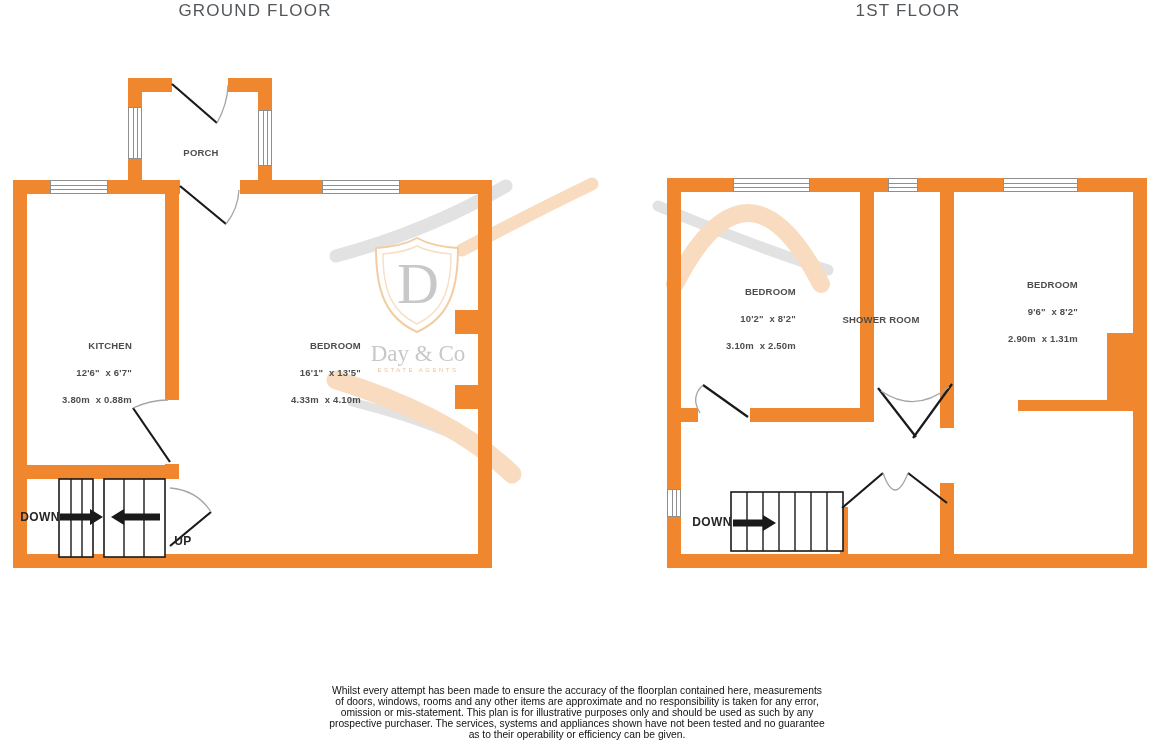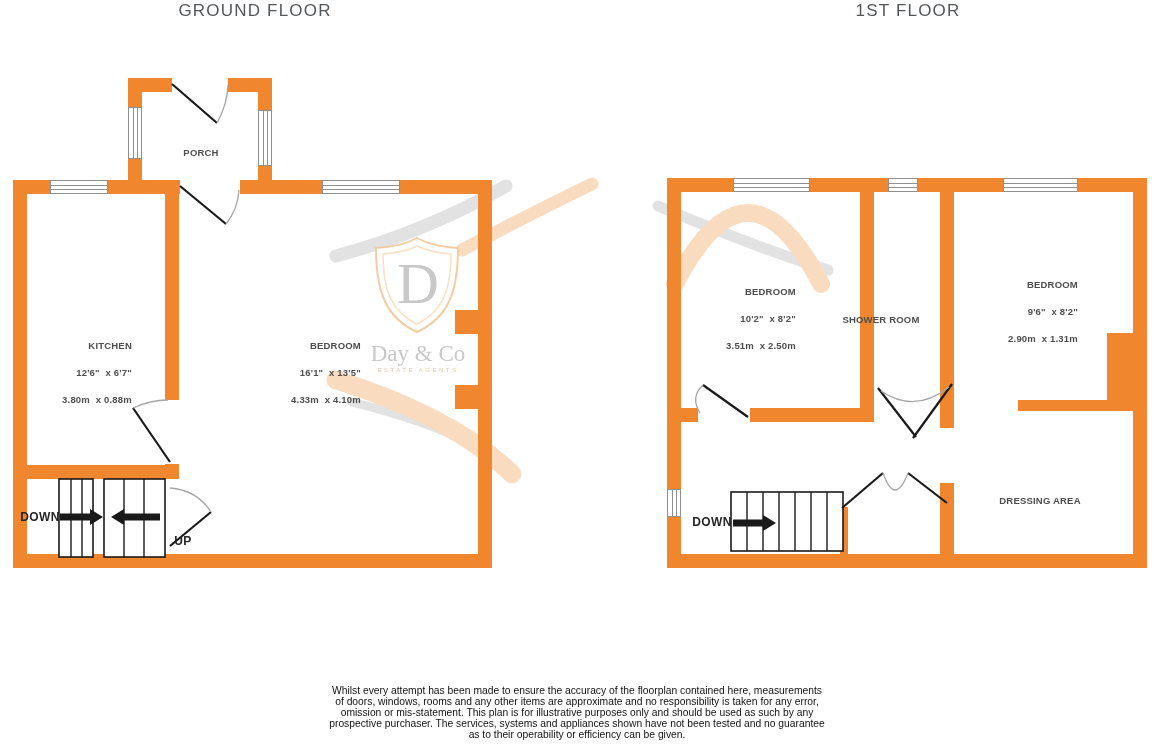--- a/index.html
+++ b/index.html
@@ -150,32 +150,29 @@
   </div>
   <div class="room-label" style="left:326px;top:323px;">
     <div>BEDROOM</div>
     <div>16'1"  x 13'5"</div>
     <div>4.33m  x 4.10m</div>
   </div>
 
   <div class="room-label" style="left:761px;top:269px;">
     <div>BEDROOM</div>
     <div>10'2"  x 8'2"</div>
-    <div>3.51m  x 2.50m</div>
+    <div>3.10m  x 2.50m</div>
   </div>
   <div class="room-label" style="left:1043px;top:262px;">
     <div>BEDROOM</div>
     <div>9'6"  x 8'2"</div>
     <div>2.90m  x 1.31m</div>
   </div>
   <div class="room-label" style="left:881px;top:297px;">
     <div>SHOWER ROOM</div>
-  </div>
-  <div class="room-label" style="left:1040px;top:478px;">
-    <div>DRESSING AREA</div>
   </div>
 
   <div class="stair-label" style="left:40px;top:511px;">DOWN</div>
   <div class="stair-label" style="left:183px;top:511px;margin-top:24px;">UP</div>
   <div class="stair-label" style="left:712px;top:516px;">DOWN</div>
 
   <div id="disclaimer">
     <div class="body">Whilst every attempt has been made to ensure the accuracy of the floorplan contained here, measurements
 of doors, windows, rooms and any other items are approximate and no responsibility is taken for any error,
 omission or mis-statement. This plan is for illustrative purposes only and should be used as such by any

